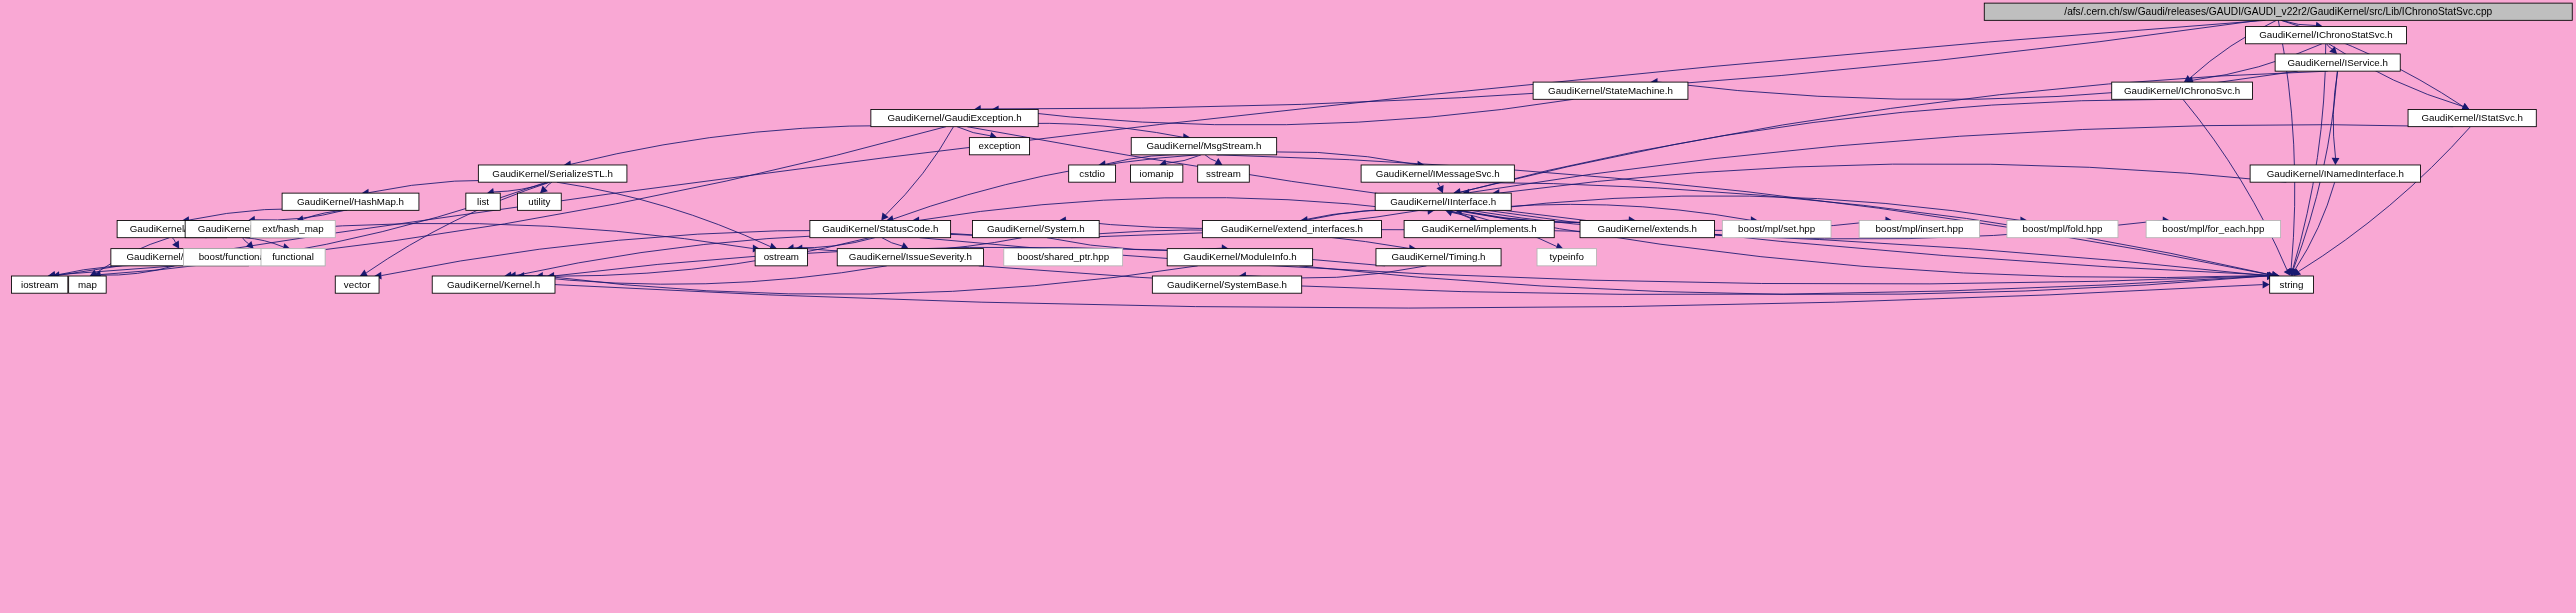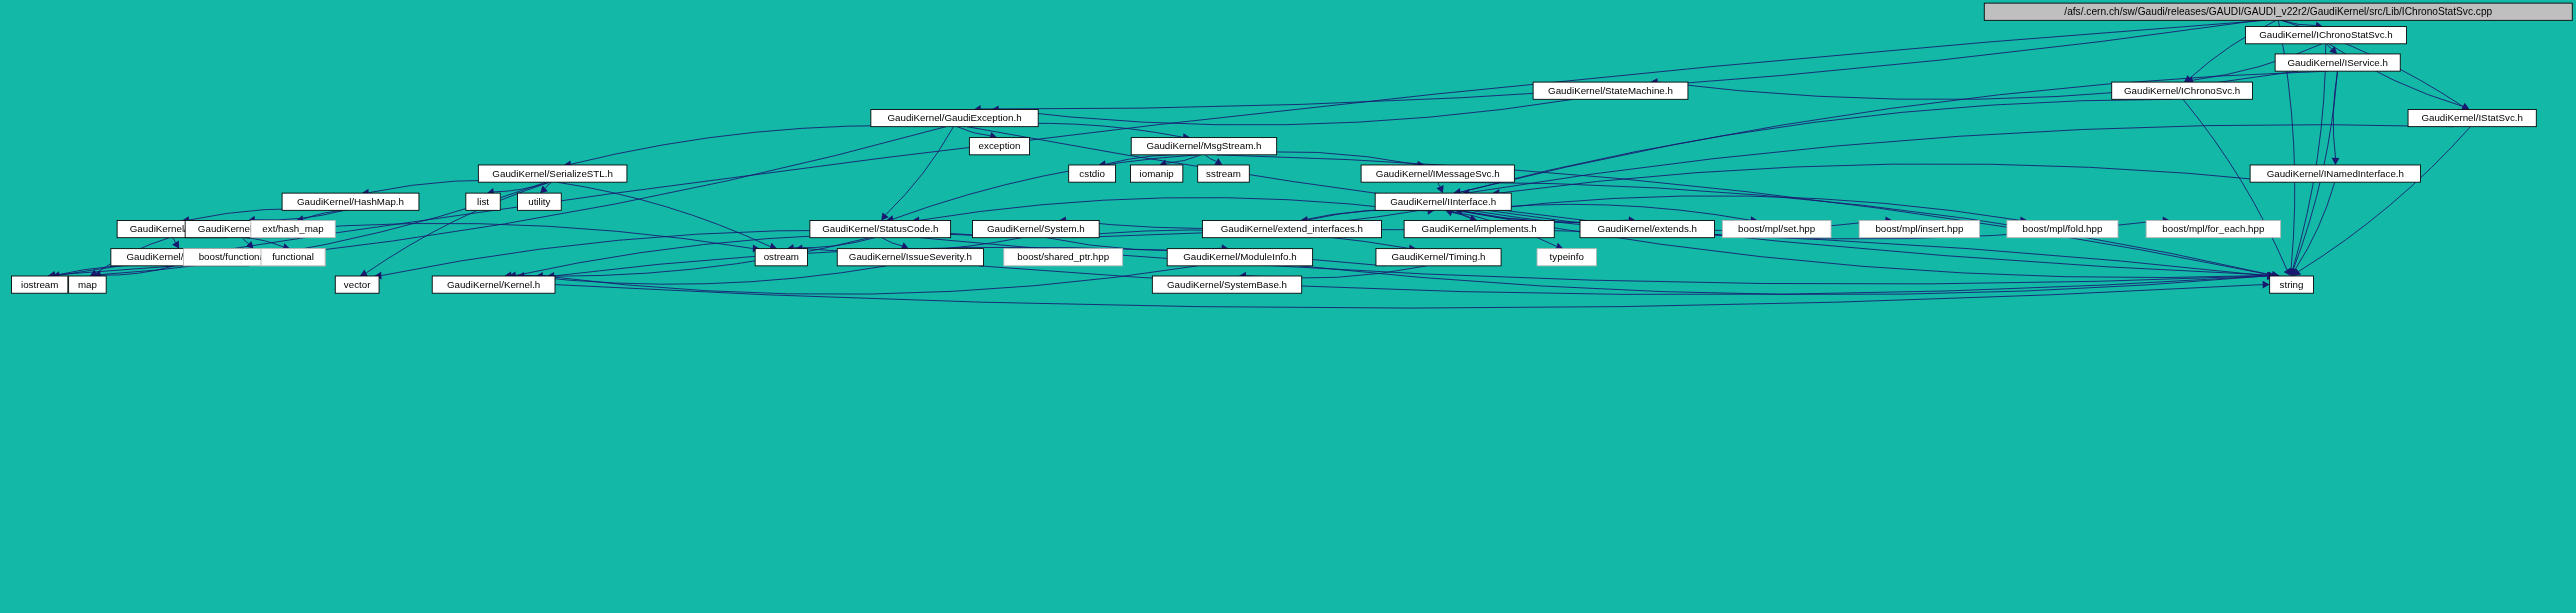--- a/index.html
+++ b/index.html
@@ -1,17 +1,17 @@
 <!DOCTYPE html>
 <html style="font-size:12.5px"><head>
 <meta charset="utf-8">
 <style>
   html,body{margin:0;padding:0;background:#ffffff;}
   body{font-family:"Liberation Sans","DejaVu Sans",sans-serif;}
-  #graph-wrap{position:relative;width:2576px;height:613px;background:#14b8a6;overflow:hidden;}
+  #graph-wrap{position:relative;width:2576px;height:613px;background:#f9a8d4;overflow:hidden;}
   svg{display:block;}
   .node-box{stroke:#000000;stroke-width:1.1;fill:#ffffff;}
   .node-box.sys{stroke:#b4b4b4;stroke-width:1.1;fill:#ffffff;}
   .node-box.root{stroke:#000000;stroke-width:1.1;fill:#bfbfbf;}
   .node-label{font-family:"Liberation Sans","DejaVu Sans",sans-serif;fill:#000000;dominant-baseline:middle;text-anchor:middle;}
   .edge{fill:none;stroke:#191970;stroke-width:1.1;}
   .arrow{fill:#191970;stroke:none;}
 </style>
 </head>
 <body>

